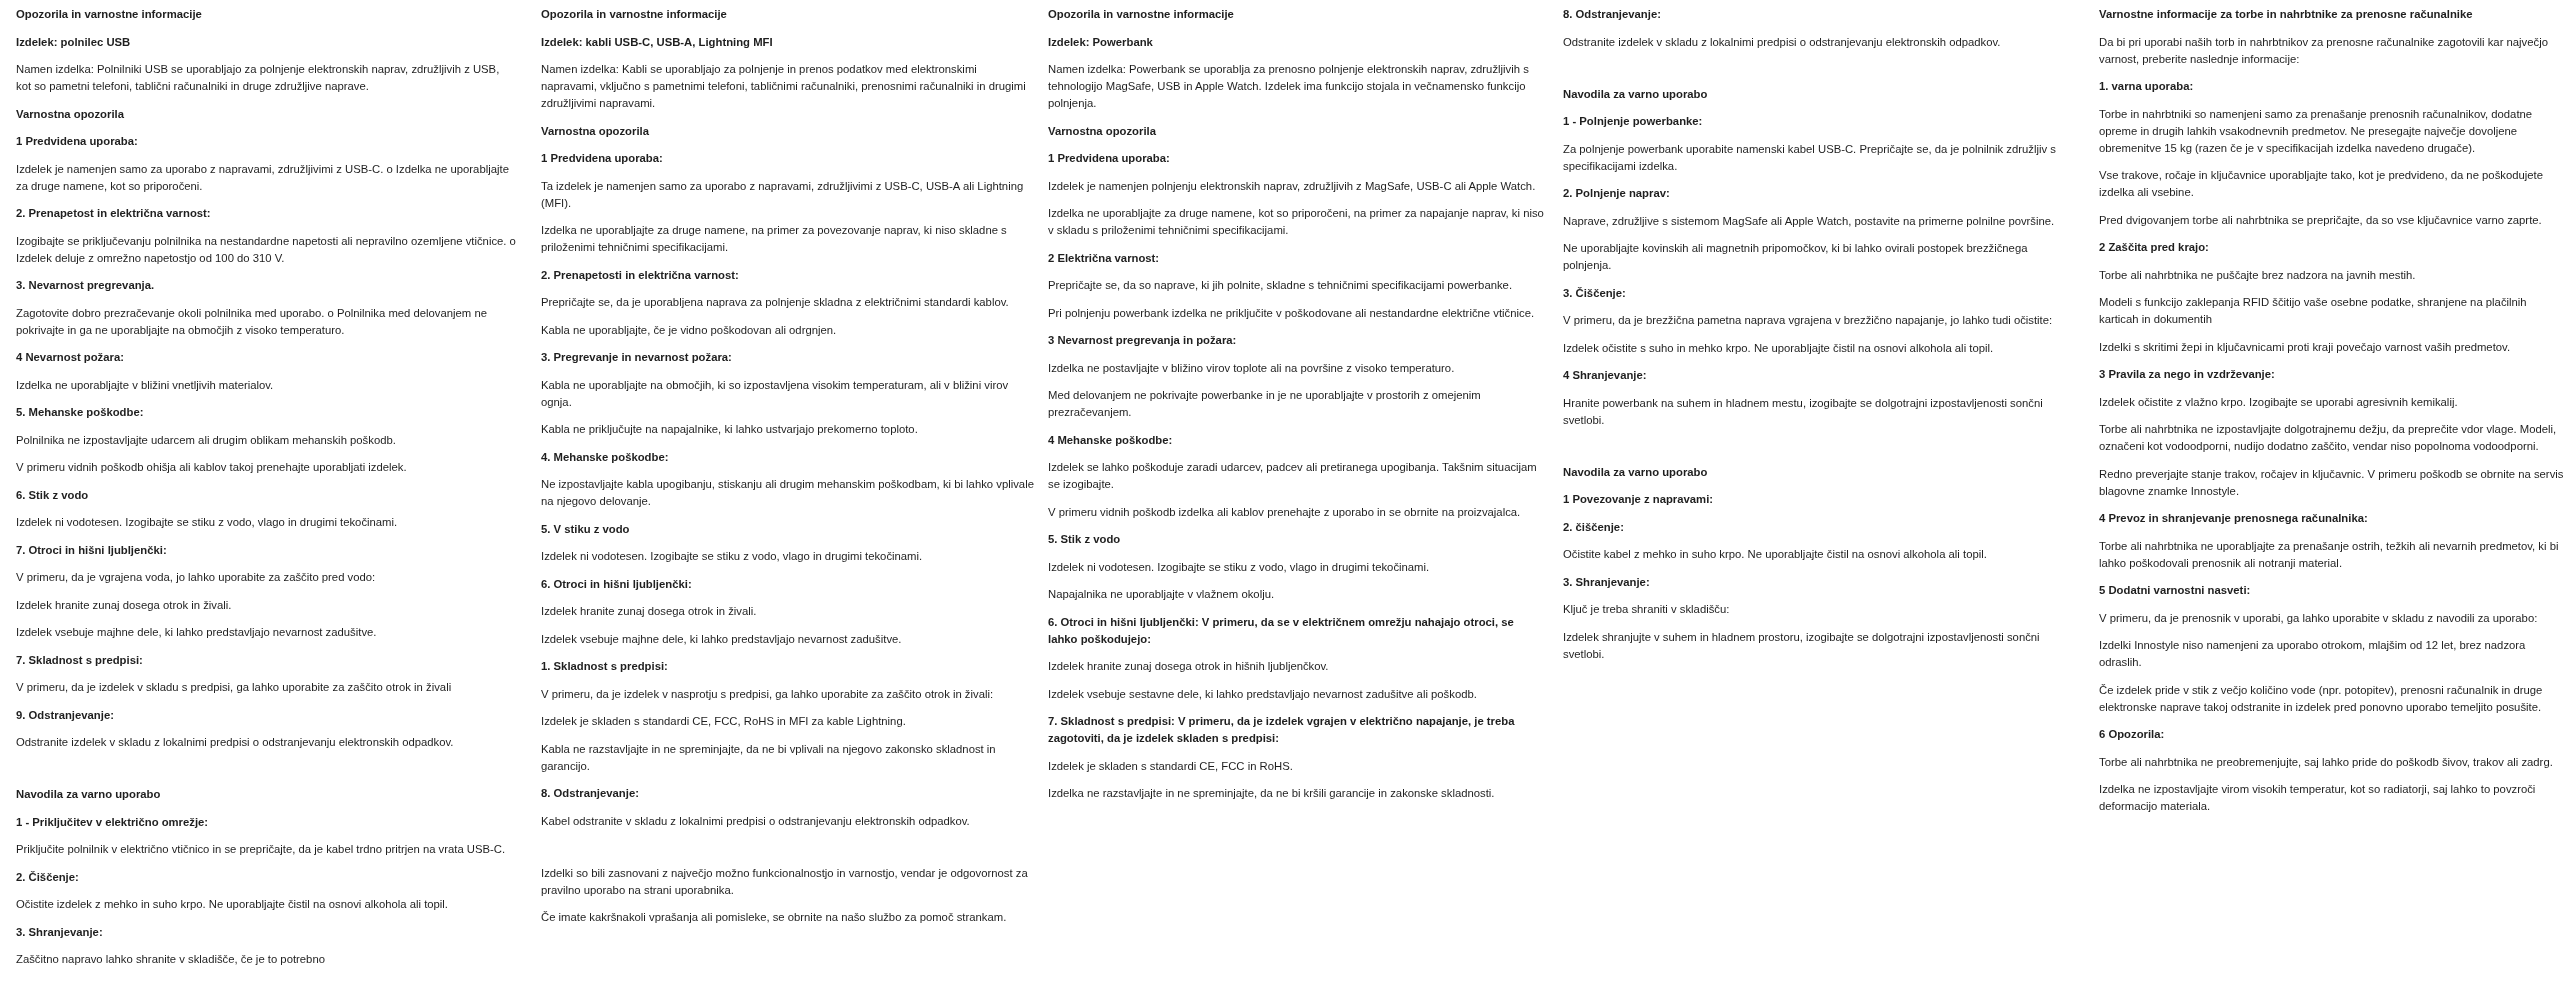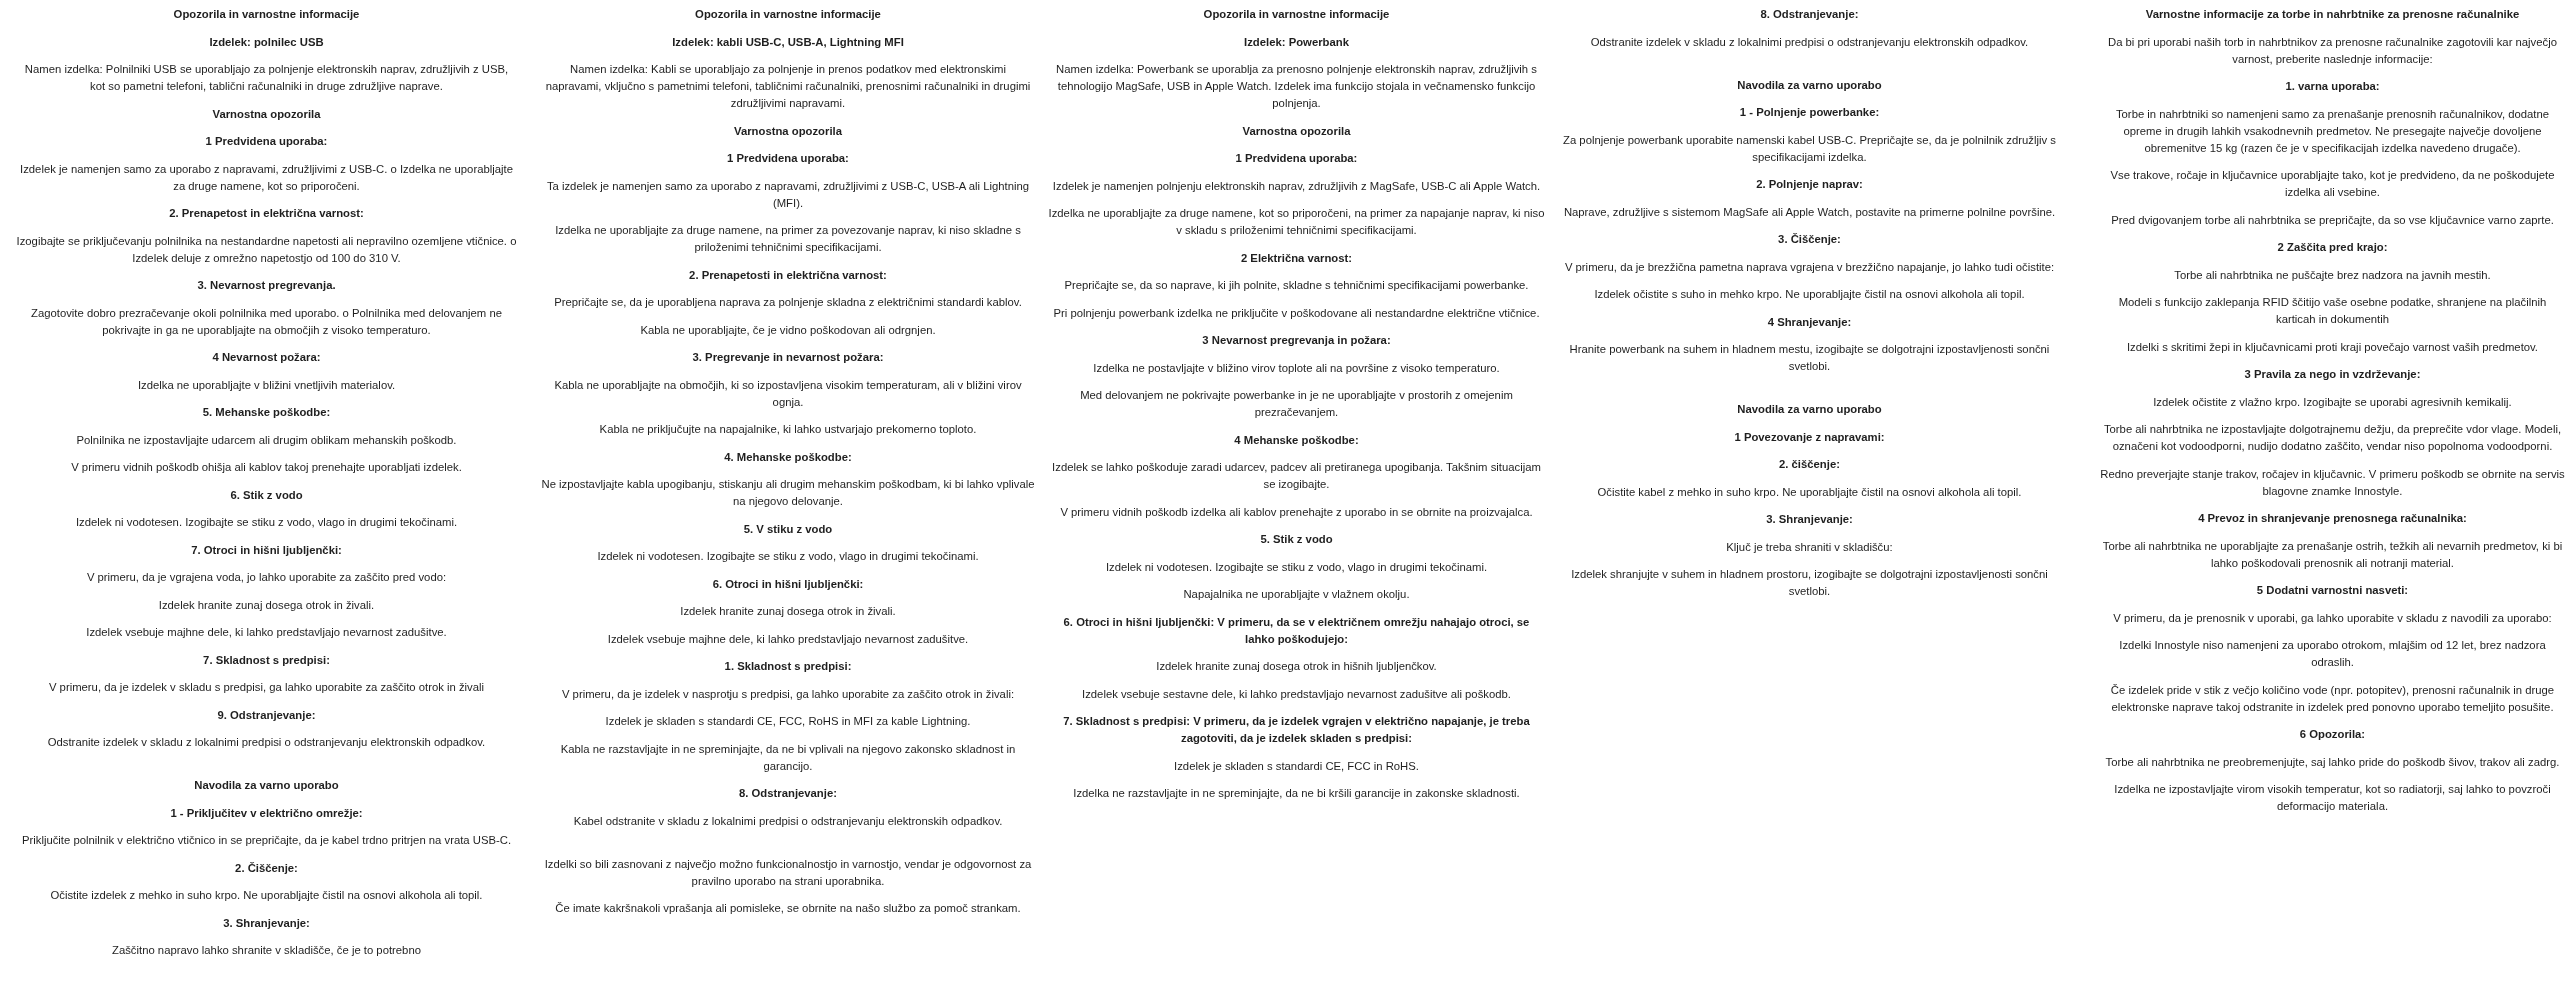--- a/index.html
+++ b/index.html
@@ -16,39 +16,38 @@
     font-family: "Liberation Sans", "DejaVu Sans", sans-serif;
     color: #1f1f1f;
     font-size: 11.3px;
     line-height: 17px;
     -webkit-font-smoothing: antialiased;
   }
   .page {
     position: absolute;
     inset: 0;
     background: #ffffff;
-    text-align: center;
   }
   .col {
     position: absolute;
     top: 6.4px;
   }
   .col:nth-child(1) { left: 16px;   width: 501px; }
   .col:nth-child(2) { left: 541px;  width: 494px; }
   .col:nth-child(3) { left: 1048px; width: 497px; }
   .col:nth-child(4) { left: 1563px; width: 493px; }
   .col:nth-child(5) { left: 2099px; width: 467px; }
   .h, .p {
     margin: 0 0 10.5px 0;
   }
   .h {
     font-weight: 700;
   }
   .gap {
-    margin-top: 26px;
+    margin-top: 35px;
   }
 </style>
 </head>
 <body>
 
 <div class="page">
   <div id="columns">
       <div class="col">
         <div class="h">Opozorila in varnostne informacije</div>
         <div class="h">Izdelek: polnilec USB</div>
@@ -141,20 +140,21 @@
         <div class="p">Izdelka ne razstavljajte in ne spreminjajte, da ne bi kršili garancije in zakonske skladnosti.</div>
       </div>
       <div class="col">
         <div class="h">8. Odstranjevanje:</div>
         <div class="p">Odstranite izdelek v skladu z lokalnimi predpisi o odstranjevanju elektronskih odpadkov.</div>
         <div class="h gap">Navodila za varno uporabo</div>
         <div class="h">1 - Polnjenje powerbanke:</div>
         <div class="p">Za polnjenje powerbank uporabite namenski kabel USB-C. Prepričajte se, da je polnilnik združljiv s specifikacijami izdelka.</div>
         <div class="h">2. Polnjenje naprav:</div>
         <div class="p">Naprave, združljive s sistemom MagSafe ali Apple Watch, postavite na primerne polnilne površine.</div>
+        <div class="p">Ne uporabljajte kovinskih ali magnetnih pripomočkov, ki bi lahko ovirali postopek brezžičnega polnjenja.</div>
         <div class="h">3. Čiščenje:</div>
         <div class="p">V primeru, da je brezžična pametna naprava vgrajena v brezžično napajanje, jo lahko tudi očistite:</div>
         <div class="p">Izdelek očistite s suho in mehko krpo. Ne uporabljajte čistil na osnovi alkohola ali topil.</div>
         <div class="h">4 Shranjevanje:</div>
         <div class="p">Hranite powerbank na suhem in hladnem mestu, izogibajte se dolgotrajni izpostavljenosti sončni svetlobi.</div>
         <div class="h gap">Navodila za varno uporabo</div>
         <div class="h">1 Povezovanje z napravami:</div>
         <div class="h">2. čiščenje:</div>
         <div class="p">Očistite kabel z mehko in suho krpo. Ne uporabljajte čistil na osnovi alkohola ali topil.</div>
         <div class="h">3. Shranjevanje:</div>

